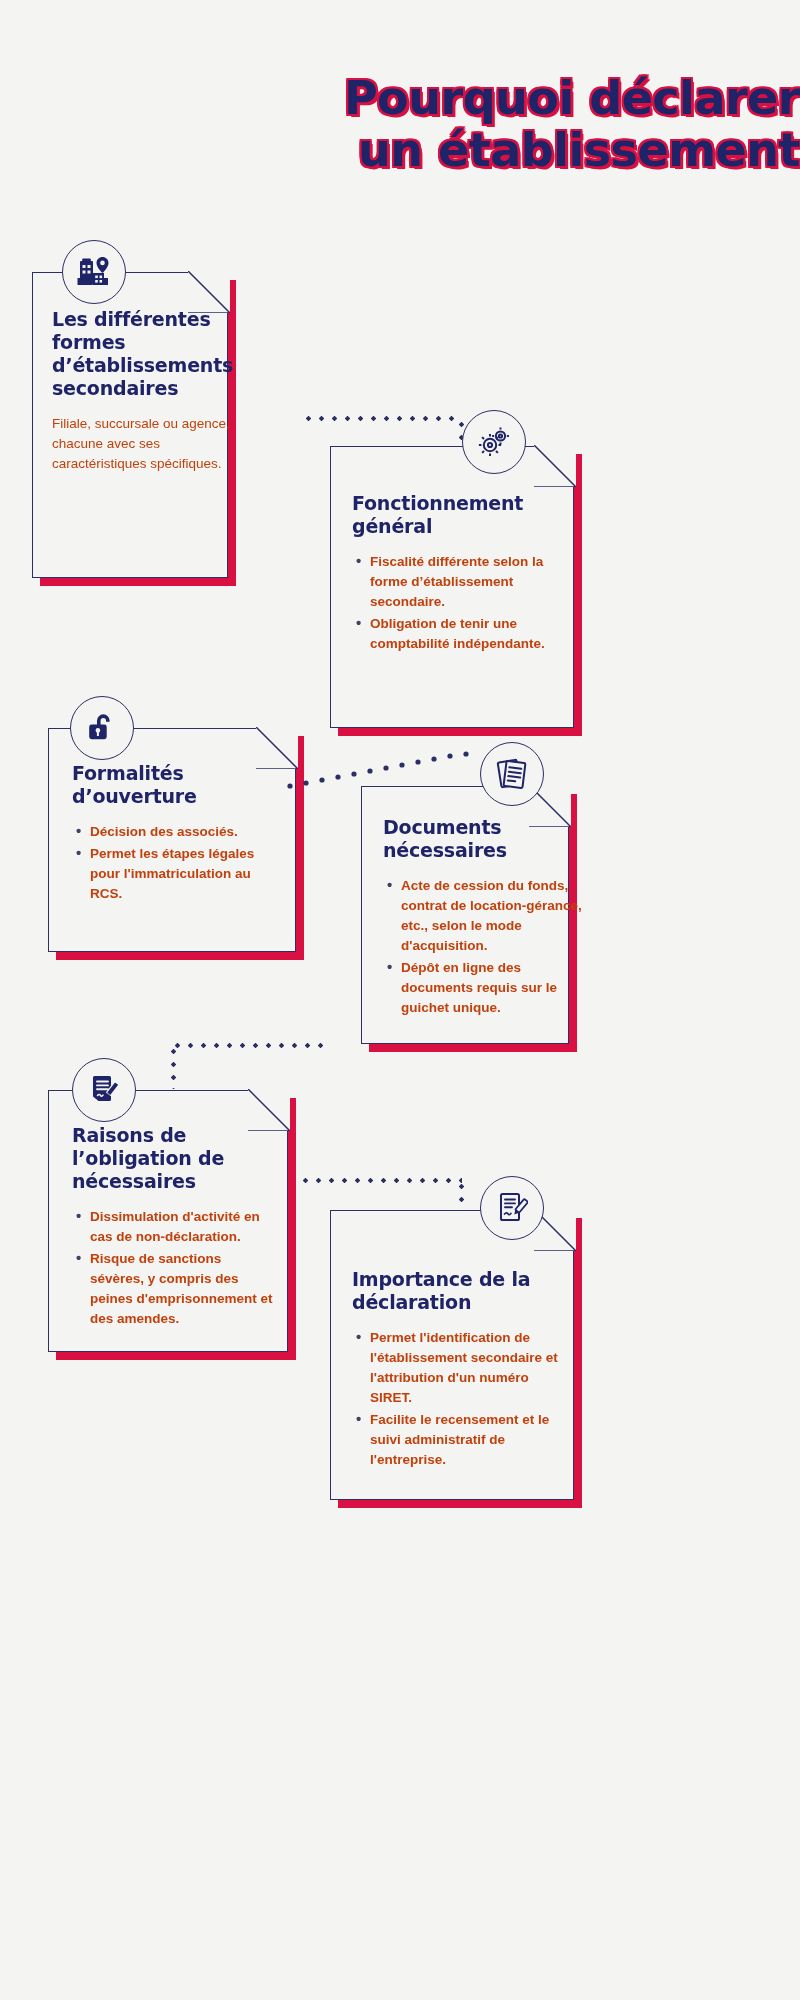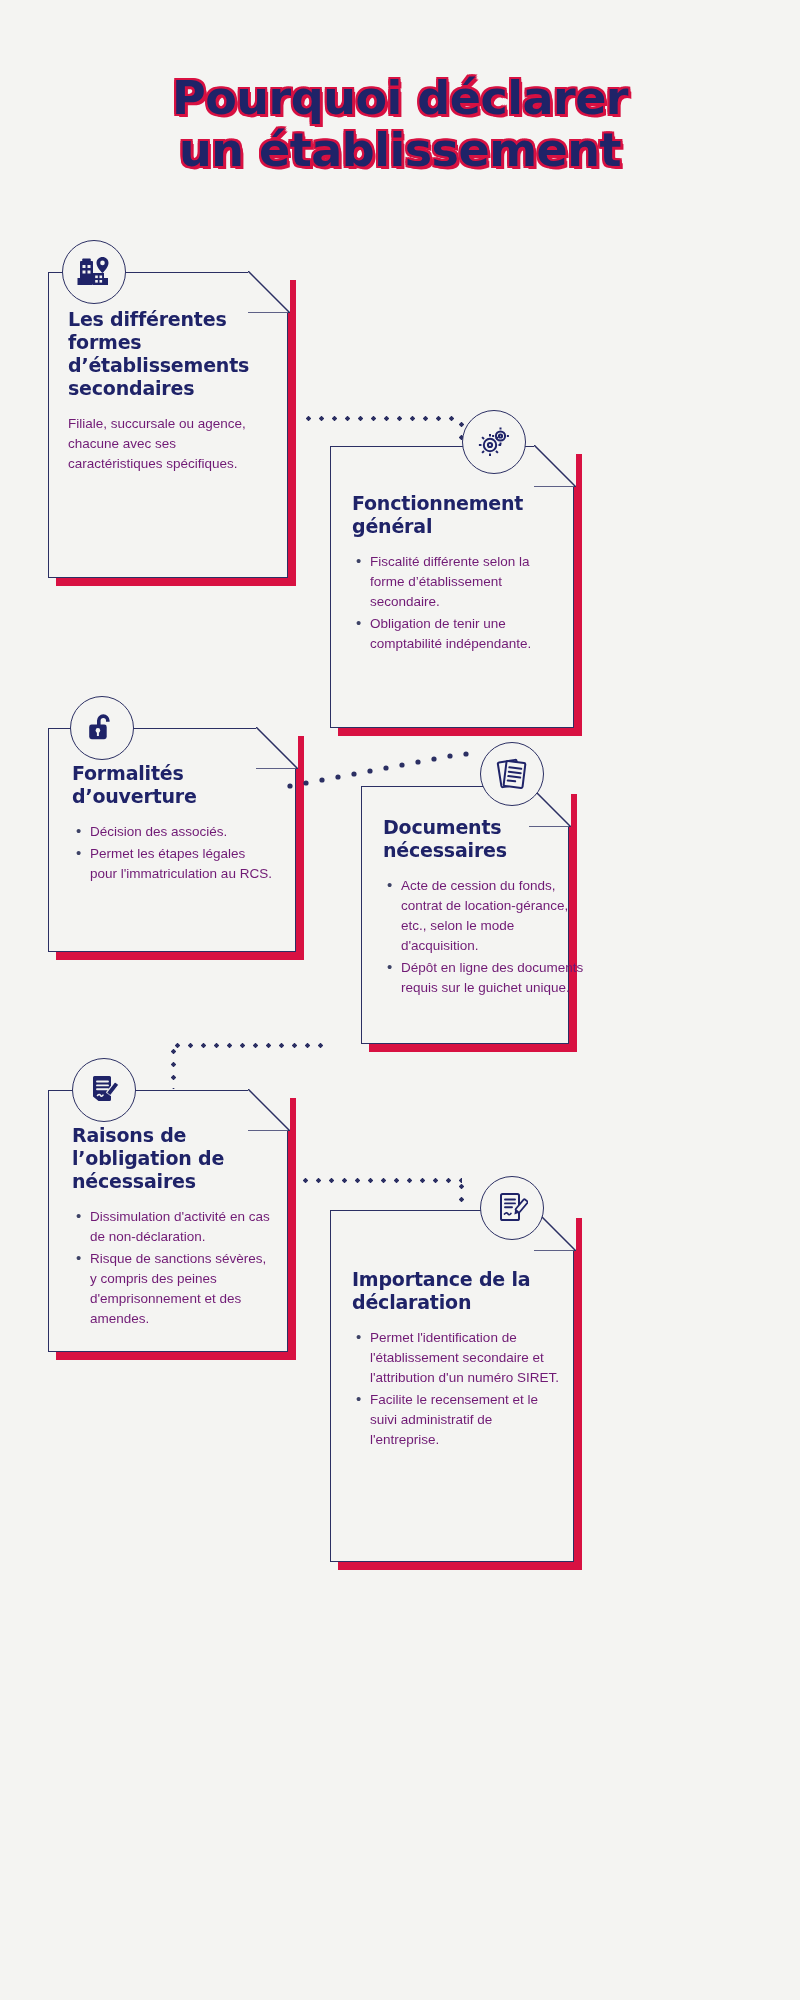--- a/index.html
+++ b/index.html
@@ -14,21 +14,21 @@
     font-family: "Liberation Sans", sans-serif;
     overflow: hidden;
   }
 
   
   #title-block {
     position: absolute;
     top: 72px;
     left: 0;
     width: 800px;
-    text-align: center;
+    text-align: right;
   }
   .title-line {
     font-family: "DejaVu Sans", sans-serif;
     font-weight: bold;
     font-size: 46px;
     line-height: 52px;
     letter-spacing: -0.5px;
     color: #1f2368;
     text-shadow:
        2px 0 0 #d81142,
@@ -97,31 +97,32 @@
     font-size: 19px;
     line-height: 23px;
     color: #1f2368;
     letter-spacing: -0.2px;
     margin: 0 0 14px 0;
   }
   .card-body {
     font-family: "Liberation Sans", sans-serif;
     font-size: 13.5px;
     line-height: 20px;
-    color: #701a75;
+    color: #c2410c;
     margin: 0;
   }
   ul.card-body {
     padding-left: 18px;
     margin: 0;
     list-style: none;
   }
   ul.card-body li {
     position: relative;
     margin-bottom: 2px;
+    font-weight: bold;
   }
   ul.card-body li:before {
     content: "•";
     position: absolute;
     left: -14px;
     top: -1px;
     color: #3d4266;
     font-size: 15px;
   }
 
@@ -188,21 +189,21 @@
       <circle cx="180" cy="4" r="2.6"></circle>
   </g>
 </svg>
 
 <div class="dots-h" style="left:171px; top:1043px; width:158px;"></div>
 <div class="dots-v" style="left:171px; top:1045px; height:44px;"></div>
 
 <div class="dots-h" style="left:299px; top:1178px; width:163px;"></div>
 <div class="dots-v" style="left:459px; top:1180px; height:30px;"></div>
 
-<div class="card" style="left:48px; top:272px; width:240px; height:306px;">
+<div class="card" style="left:32px; top:272px; width:196px; height:306px;">
   <div class="card-shadow"></div>
   <div class="card-face"></div>
   <div class="card-fold">
     <div class="cut"></div>
     <svg width="42" height="42" viewBox="0 0 42 42">
       <path d="M0,0 L42,42 L0,42 Z" fill="#f4f4f2" stroke="none"></path>
       <path d="M0,0 L42,42 M0,42 L42,42" stroke="#2b2f63" stroke-width="1.5" fill="none"></path>
     </svg>
   </div>
   <div class="card-content" style="left:20px; top:36px; width:205px;">
@@ -352,21 +353,21 @@
       </g>
       <path d="M9.5,22.5 c1.4,-1.7 2.6,-1.1 3.1,0 c0.4,1 1.4,1 2.4,-0.4" stroke="#f4f4f2" stroke-width="1.6" fill="none" stroke-linecap="round"></path>
       <g transform="rotate(38 23 17)">
         <rect x="21" y="8" width="5" height="14" rx="1" fill="#1f2368" stroke="#f4f4f2" stroke-width="1.2"></rect>
         <path d="M21,22 l2.5,4.2 l2.5,-4.2 z" fill="#1f2368"></path>
       </g>
     </g>
   </svg>
 </div>
 
-<div class="card" style="left:330px; top:1210px; width:244px; height:352px;">
+<div class="card" style="left:330px; top:1210px; width:244px; height:290px;">
   <div class="card-shadow"></div>
   <div class="card-face"></div>
   <div class="card-fold">
     <div class="cut"></div>
     <svg width="42" height="42" viewBox="0 0 42 42">
       <path d="M0,0 L42,42 L0,42 Z" fill="#f4f4f2" stroke="none"></path>
       <path d="M0,0 L42,42 M0,42 L42,42" stroke="#2b2f63" stroke-width="1.5" fill="none"></path>
     </svg>
   </div>
   <div class="card-content" style="left:22px; top:58px; width:208px;">

